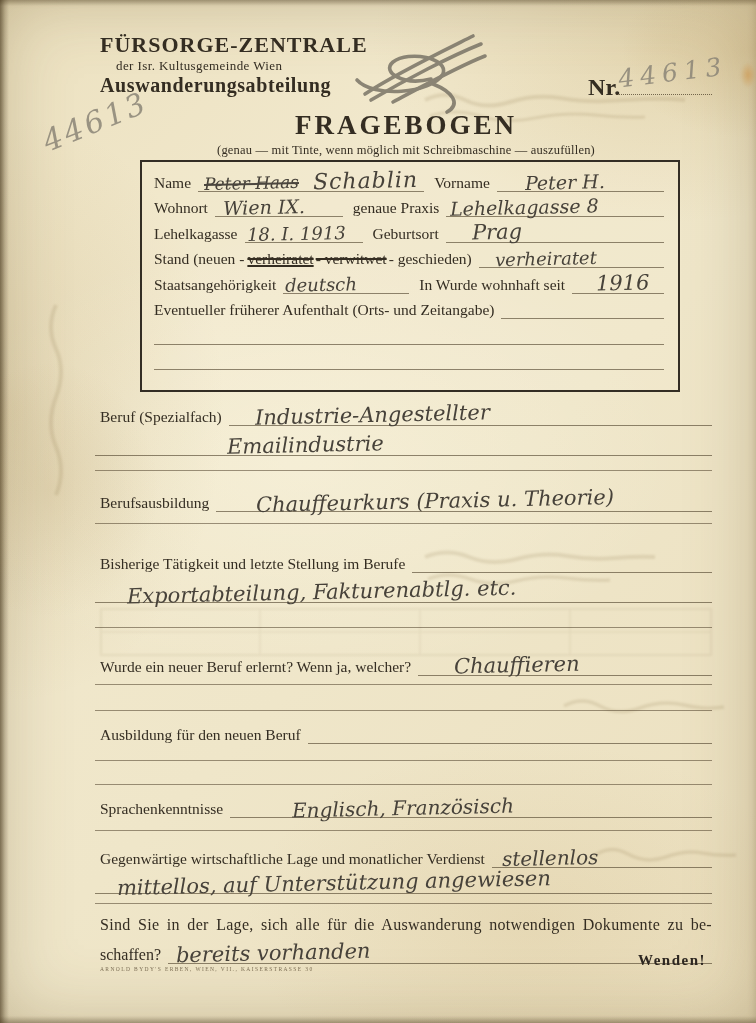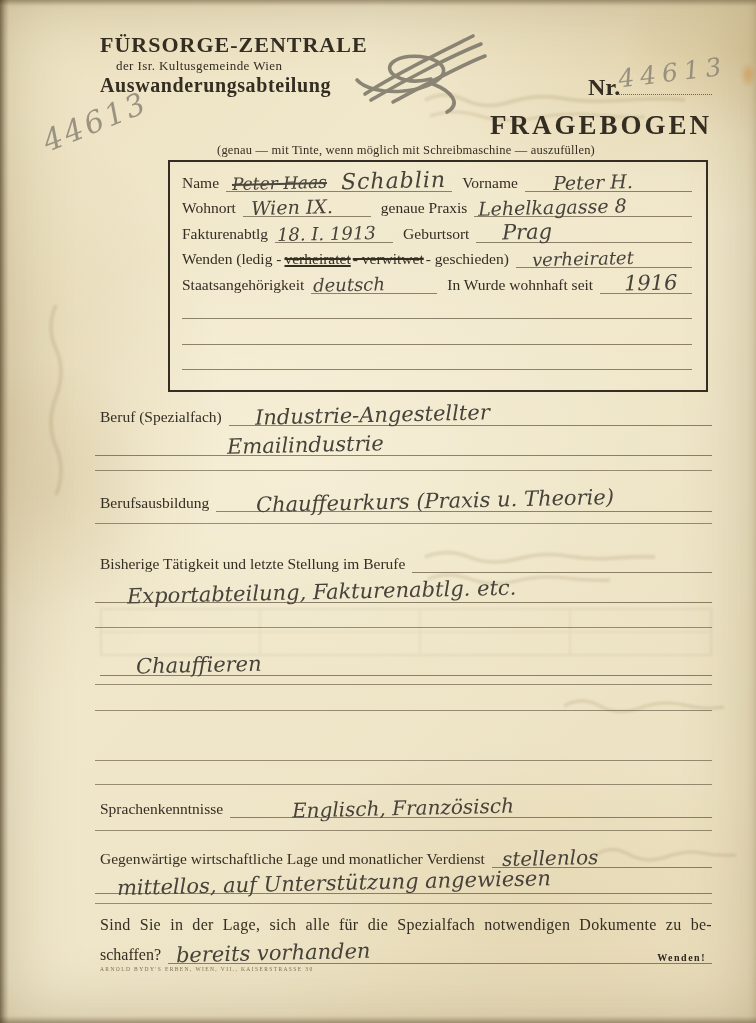--- a/index.html
+++ b/index.html
@@ -21,48 +21,48 @@
     background:linear-gradient(to bottom, rgba(60,45,20,.30), transparent);}
   .edge-bottom{position:absolute;left:0;bottom:0;right:0;height:7px;
     background:linear-gradient(to top, rgba(60,45,20,.30), transparent);}
 
   .abs{position:absolute;}
   .printed{color:#342d22; letter-spacing:.2px;text-align:right;}
   .org{font-size:22px;font-weight:bold;letter-spacing:1px;}
   .org-sub{font-size:13px;font-weight:normal;letter-spacing:.4px;}
   .dept{font-size:20px;font-weight:bold;letter-spacing:.6px;}
   .nr-label{font-size:24px;font-weight:bold;}
-  .title{font-size:27px;font-weight:bold;letter-spacing:3px;text-align:right;}
+  .title{font-size:27px;font-weight:bold;letter-spacing:3px;text-align:center;}
   .instructions{font-size:12.5px;text-align:center;letter-spacing:.2px;}
 
   .hw{font-family:"DejaVu Serif", serif; font-style:italic; color:#47423a;
       display:inline-block; line-height:1; transform:rotate(-1.3deg); white-space:nowrap;}
   .pencil{font-family:"DejaVu Serif", serif; font-style:italic; color:#8b8577; opacity:.85;}
   .struck{text-decoration:line-through; text-decoration-thickness:2px; text-decoration-color:#4b463e;}
   .ul-strike{text-decoration:underline line-through; text-decoration-thickness:1.5px;}
   .strike{text-decoration:line-through; text-decoration-thickness:1.5px;}
 
   .box{position:absolute; left:140px; top:160px; width:540px; height:232px;
        border:2.5px solid #332d24; box-sizing:border-box;
        display:flex; flex-direction:column; justify-content:flex-start;
-       padding:4px 14px 20px 12px; background:rgba(255,250,230,.12);margin-left:28px;}
+       padding:4px 14px 20px 12px; background:rgba(255,250,230,.12);}
   .frow{display:flex; align-items:flex-end; height:26px;}
   .lbl{font-size:15.5px; color:#342d22; white-space:nowrap; padding-right:7px; line-height:1.15;}
   .fill{flex:1; border-bottom:1px solid rgba(78,64,42,.62); position:relative;
         min-width:16px; height:100%; display:flex; align-items:flex-end; overflow:visible;}
   .fill .hw{margin-bottom:-1px;}
   .lbl2{padding-left:10px;}
 
   .lrow{position:absolute; left:100px; right:44px; display:flex; align-items:flex-end; height:28px;}
   .rule{position:absolute; left:95px; right:44px; height:0; border-bottom:1px solid rgba(78,64,42,.55);}
 
   .justify-line{position:absolute; left:100px; right:44px; font-size:16px;
       text-align:justify; text-align-last:justify; letter-spacing:.3px; color:#342d22;}
 
-  .wenden{font-size:10px; font-weight:bold; letter-spacing:1.5px; color:#2c2620; filter:blur(.2px);}
+  .wenden{font-size:15px; font-weight:bold; letter-spacing:1.5px; color:#2c2620; filter:blur(.2px);}
   .imprint{font-size:5.5px; letter-spacing:1.4px; color:rgba(95,80,58,.8); filter:blur(.5px); white-space:nowrap;}
 
   .ghost{position:absolute; opacity:.14; filter:blur(1.2px); pointer-events:none;}
   .ghost2{position:absolute; opacity:.08; filter:blur(1px); pointer-events:none;}
   .stain{position:absolute; border-radius:50%; pointer-events:none;}
 </style>
 </head>
 <body>
 
 <div class="page">
@@ -138,49 +138,50 @@
       <span class="lbl">Wohnort</span>
       <span class="fill" style="flex:0 0 128px;">
         <span class="hw" style="font-size:19px;margin-left:8px;">Wien IX.</span>
       </span>
       <span class="lbl lbl2">genaue Praxis</span>
       <span class="fill">
         <span class="hw" style="font-size:19px;margin-left:4px;">Lehelkagasse 8</span>
       </span>
     </div>
     <div class="frow">
-      <span class="lbl">Fakturenabtlg</span>
+      <span class="lbl">Lehelkagasse</span>
       <span class="fill" style="flex:0 0 118px;">
         <span class="hw" style="font-size:18px;margin-left:2px;">18. I. 1913</span>
       </span>
       <span class="lbl lbl2">Geburtsort</span>
       <span class="fill">
         <span class="hw" style="font-size:21px;margin-left:26px;">Prag</span>
       </span>
     </div>
     <div class="frow">
-      <span class="lbl" style="padding-right:3px;">Wenden (ledig -</span>
+      <span class="lbl" style="padding-right:3px;">Stand (neuen -</span>
       <span class="lbl ul-strike" style="padding-right:2px;">verheiratet</span>
       <span class="lbl strike" style="padding-right:2px;">- verwitwet</span>
       <span class="lbl">- geschieden)</span>
       <span class="fill">
         <span class="hw" style="font-size:18px;margin-left:16px;">verheiratet</span>
       </span>
     </div>
     <div class="frow">
       <span class="lbl">Staatsangehörigkeit</span>
       <span class="fill" style="flex:0 0 126px;">
         <span class="hw" style="font-size:18px;margin-left:2px;">deutsch</span>
       </span>
       <span class="lbl lbl2">In Wurde wohnhaft seit</span>
       <span class="fill">
         <span class="hw" style="font-size:21px;margin-left:24px;">1916</span>
       </span>
     </div>
     <div class="frow">
+      <span class="lbl">Eventueller früherer Aufenthalt (Orts- und Zeitangabe)</span>
       <span class="fill"></span>
     </div>
     <div class="frow">
         <span class="fill"></span>
       </div>
     <div class="frow">
         <span class="fill"></span>
       </div>
   </div>
 
@@ -210,27 +211,32 @@
     <span class="fill"></span>
   </div>
   <div class="lrow" style="top:575px;left:95px;">
     <span class="fill">
       <span class="hw" style="font-size:21px;margin-left:32px;">Exportabteilung, Fakturenabtlg. etc.</span>
     </span>
   </div>
   <div class="rule" style="top:627px;"></div>
 
   <div class="lrow" style="top:648px;">
+    <span class="lbl">Wurde ein neuer Beruf erlernt? Wenn ja, welcher?</span>
     <span class="fill">
       <span class="hw" style="font-size:21px;margin-left:36px;">Chauffieren</span>
     </span>
   </div>
   <div class="rule" style="top:684px;"></div>
   <div class="rule" style="top:710px;"></div>
 
+  <div class="lrow" style="top:716px;">
+    <span class="lbl">Ausbildung für den neuen Beruf</span>
+    <span class="fill"></span>
+  </div>
   <div class="rule" style="top:760px;"></div>
   <div class="rule" style="top:784px;"></div>
 
   <div class="lrow" style="top:790px;">
     <span class="lbl">Sprachenkenntnisse</span>
     <span class="fill">
       <span class="hw" style="font-size:20px;margin-left:62px;">Englisch, Französisch</span>
     </span>
   </div>
   <div class="rule" style="top:830px;"></div>
@@ -241,21 +247,21 @@
       <span class="hw" style="font-size:20px;margin-left:10px;">stellenlos</span>
     </span>
   </div>
   <div class="lrow" style="top:866px;left:95px;">
     <span class="fill">
       <span class="hw" style="font-size:21px;margin-left:22px;">mittellos, auf Unterstützung angewiesen</span>
     </span>
   </div>
   <div class="rule" style="top:903px;"></div>
 
-  <div class="justify-line" style="top:916px;">Sind Sie in der Lage, sich alle für die Spezialfach notwendigen Dokumente zu be-</div>
+  <div class="justify-line" style="top:916px;">Sind Sie in der Lage, sich alle für die Auswanderung notwendigen Dokumente zu be-</div>
   <div class="lrow" style="top:936px;">
     <span class="lbl" style="font-size:16px;">schaffen?</span>
     <span class="fill">
       <span class="hw" style="font-size:21px;margin-left:8px;">bereits vorhanden</span>
     </span>
   </div>
 
   <div class="abs imprint" style="left:100px;top:966px;">ARNOLD BYDY'S ERBEN, WIEN, VII., KAISERSTRASSE 30</div>
   <div class="abs wenden" style="right:50px;top:952px;">Wenden!</div>
 </div>

